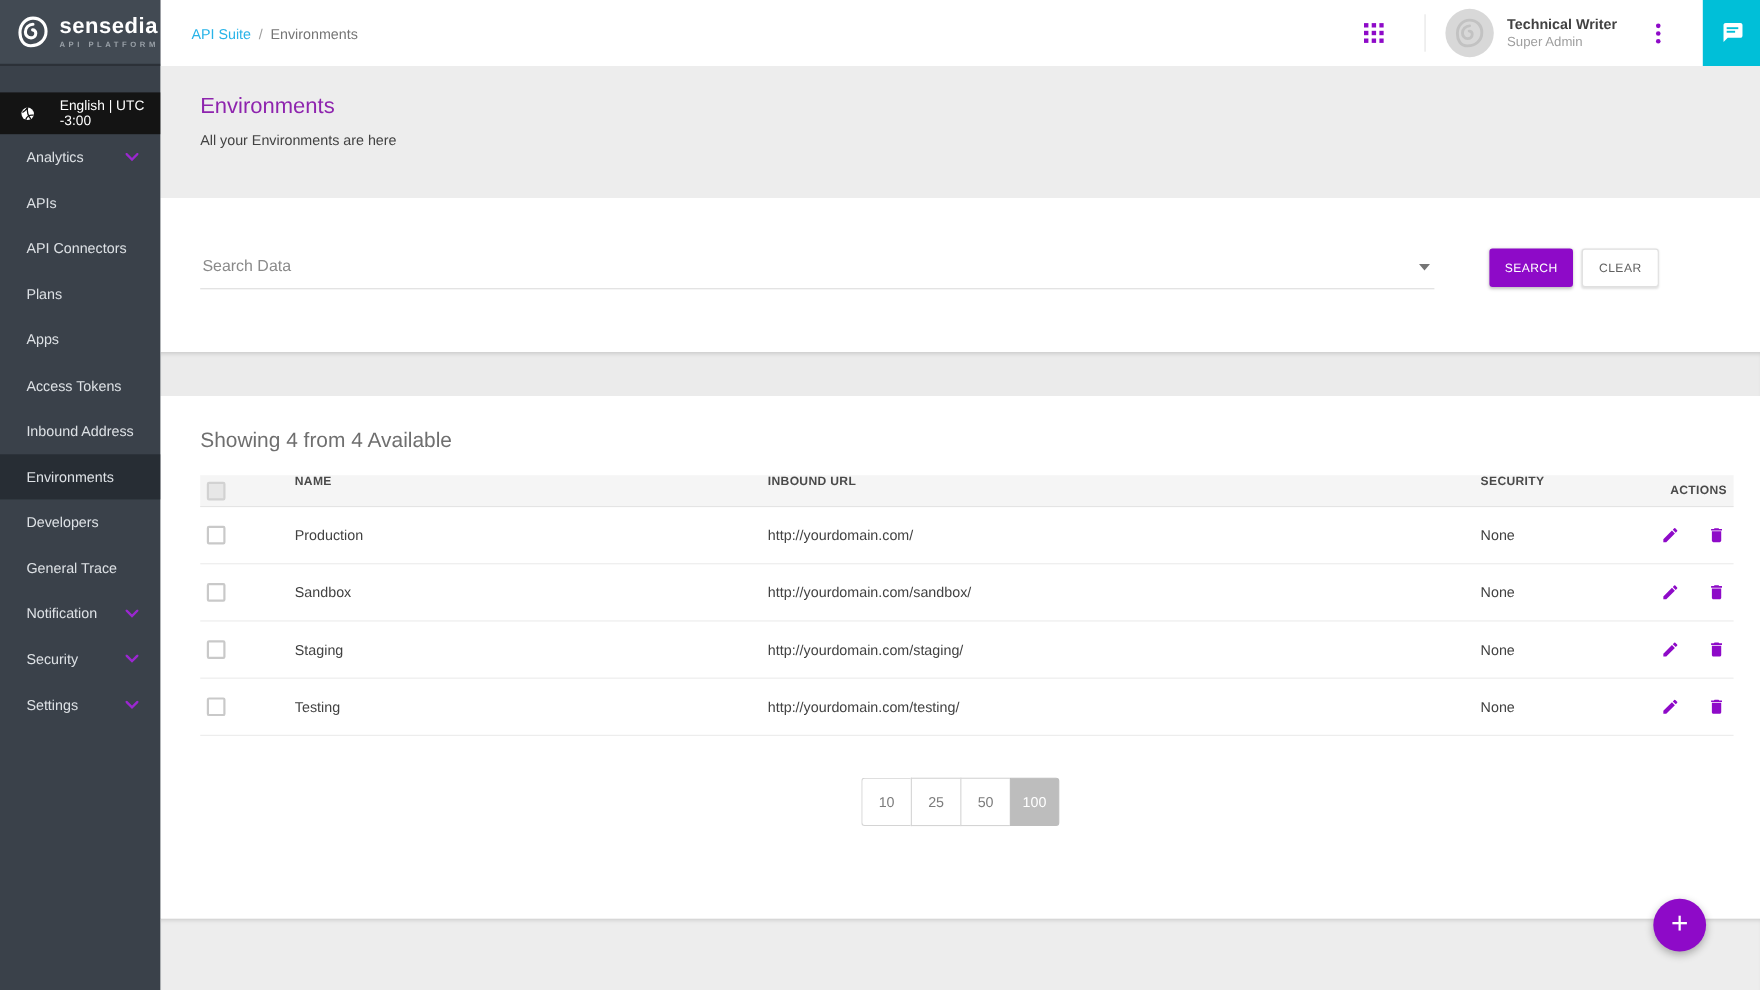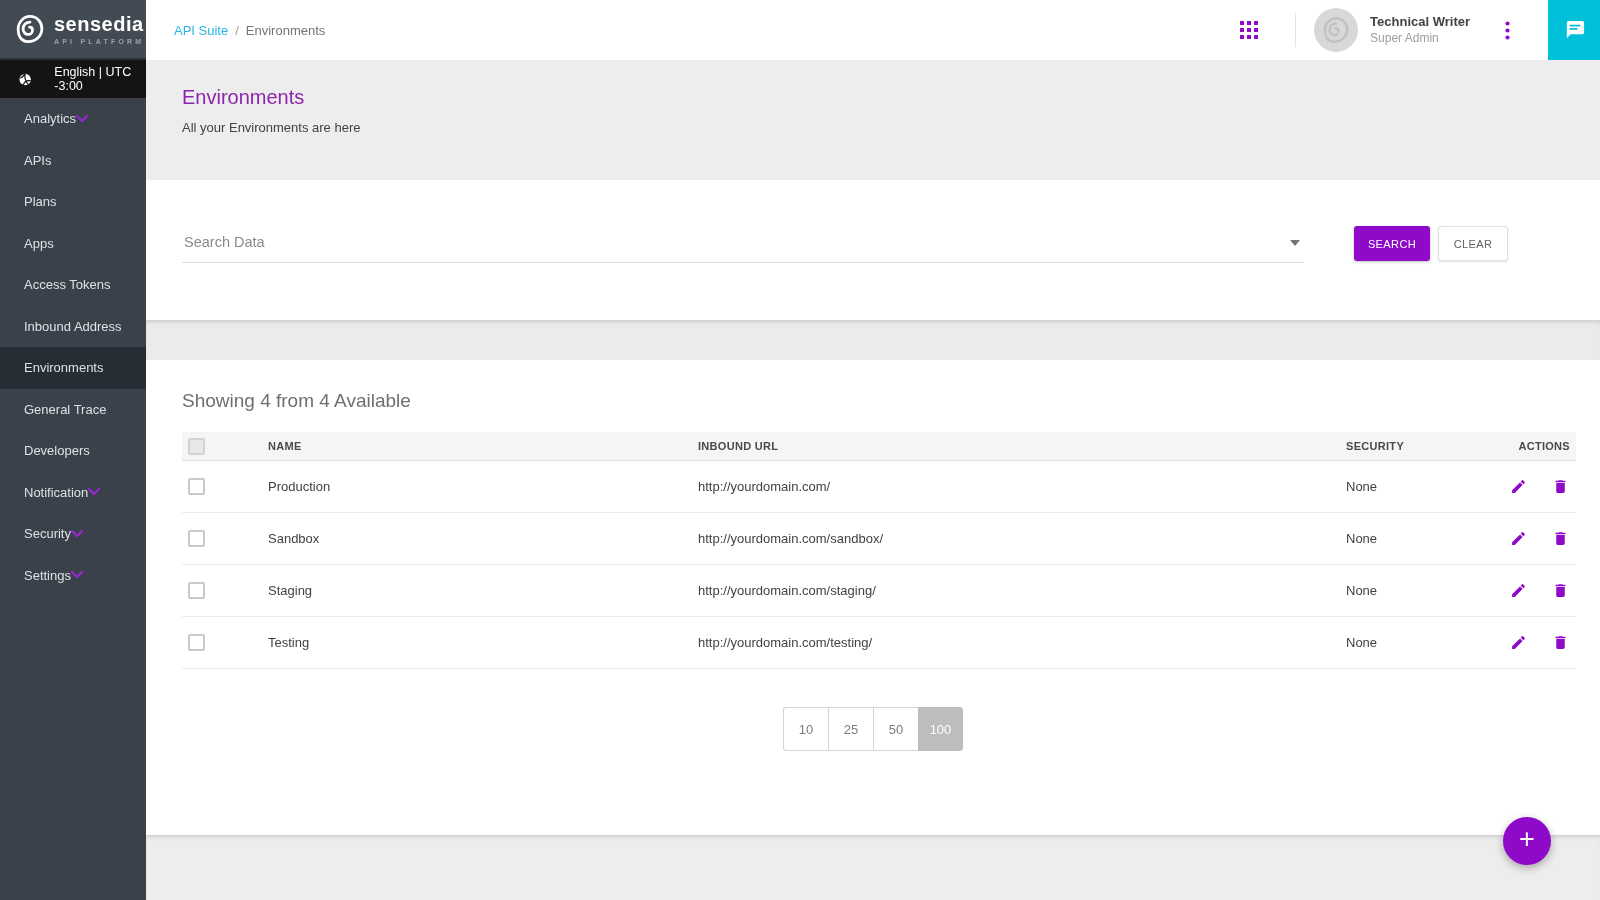--- a/index.html
+++ b/index.html
@@ -7,24 +7,24 @@
               font-family:"Liberation Sans", sans-serif; }
   .app { position:relative; width:1600px; height:900px; display:flex; }
 
   
   .sidebar { width:146px; height:900px; background:#3a414a; flex-shrink:0; display:flex; flex-direction:column; }
   .logo-block { height:60px; background:#424a53; display:flex; align-items:center; padding-left:14px; gap:8px; border-bottom:2px solid #2c3138; }
   .logo-swirl { width:32px; height:32px; flex-shrink:0; }
   .logo-text-wrap { display:flex; flex-direction:column; line-height:1; }
   .logo-name { color:#ffffff; font-size:20px; font-weight:bold; letter-spacing:0.5px; }
   .logo-tagline { color:#9aa1a8; font-size:7px; letter-spacing:3.2px; margin-top:4px; font-weight:bold; }
-  .lang-bar { height:38px; background:#141414; display:flex; align-items:center; padding-left:18px; gap:22px; }
+  .lang-bar { height:38px; background:#141414; display:flex; align-items:center; padding-left:18px; gap:22px;margin-top:24px; }
   .lang-label { color:#ffffff; font-size:12.5px; }
   .nav { display:flex; flex-direction:column; }
-  .nav-item { height:41.5px; display:flex; align-items:center; padding:0 20px 0 24px; cursor:pointer; }
+  .nav-item { height:41.5px; display:flex; align-items:center; padding:0 20px 0 24px; cursor:pointer; justify-content:space-between; }
   .nav-item.active { background:#272d34; }
   .nav-label { color:#dde1e5; font-size:13px; }
   .chev { width:12px; height:8px; }
 
   
   .main { flex:1; display:flex; flex-direction:column; height:900px; position:relative; }
 
   
   .topbar { height:60px; background:#ffffff; display:flex; align-items:center; padding-left:28px; flex-shrink:0; position:relative; }
   .breadcrumb { font-size:13px; display:flex; gap:7px; align-items:center; }
@@ -58,21 +58,21 @@
          font-family:"Liberation Sans", sans-serif; }
   .btn-search { width:76px; background:#8e0ac8; color:#ffffff; margin-right:8px; box-shadow:0 1px 3px rgba(0,0,0,0.25); }
   .btn-clear { width:70px; background:#ffffff; color:#616161; border:1px solid #e0e0e0; box-shadow:0 1px 2px rgba(0,0,0,0.12); }
 
   .gray-band { height:40px; background:#ebebeb; box-shadow:inset 0 4px 5px -3px rgba(0,0,0,0.18); flex-shrink:0; }
 
   
   .table-card { height:475px; background:#ffffff; flex-shrink:0; padding-top:30px; }
   .summary { font-size:19px; color:#6f6f6f; padding-left:36px; margin-bottom:20px; }
   .table { margin:0 24px 0 36px; }
-  .t-head { display:flex; align-items:center; background:#f5f5f5; height:29px; border-bottom:1px solid #e4e4e4; }
+  .t-head { display:flex; background:#f5f5f5; height:29px; border-bottom:1px solid #e4e4e4; }
   .t-row { display:flex; align-items:center; height:52px; border-bottom:1px solid #ececec; }
   .col-cb { width:86px; display:flex; align-items:center; }
   .col-name { width:430px; }
   .col-url { width:648px; }
   .col-sec { width:152px; }
   .col-act { flex:1; display:flex; justify-content:flex-end; align-items:center; gap:22px; padding-right:6px; }
   .th { font-size:11px; font-weight:bold; color:#4a4a4a; letter-spacing:0.3px; }
   .td { font-size:13px; color:#424242; }
   .checkbox { width:17px; height:17px; border:2px solid #c9c9c9; border-radius:2px; background:#ffffff; margin-left:6px; cursor:pointer; }
   .checkbox.head { background:#e7e7e7; border-color:#d2d2d2; }
@@ -121,39 +121,42 @@
       <div class="nav-item">
         <span class="nav-label">Analytics</span>
         <svg class="chev" viewBox="0 0 12 8">
             <path d="M1 1l5 5 5-5" fill="none" stroke="#9b27d0" stroke-width="2.2" stroke-linecap="round"></path>
           </svg>
       </div>
       <div class="nav-item">
         <span class="nav-label">APIs</span>
       </div>
       <div class="nav-item">
+        <span class="nav-label">API Connectors</span>
+      </div>
+      <div class="nav-item">
         <span class="nav-label">Plans</span>
       </div>
       <div class="nav-item">
         <span class="nav-label">Apps</span>
       </div>
       <div class="nav-item">
         <span class="nav-label">Access Tokens</span>
       </div>
       <div class="nav-item">
         <span class="nav-label">Inbound Address</span>
       </div>
       <div class="nav-item active">
         <span class="nav-label">Environments</span>
       </div>
       <div class="nav-item">
+        <span class="nav-label">Developers</span>
+      </div>
+      <div class="nav-item">
         <span class="nav-label">General Trace</span>
-      </div>
-      <div class="nav-item">
-        <span class="nav-label">Developers</span>
       </div>
       <div class="nav-item">
         <span class="nav-label">Notification</span>
         <svg class="chev" viewBox="0 0 12 8">
             <path d="M1 1l5 5 5-5" fill="none" stroke="#9b27d0" stroke-width="2.2" stroke-linecap="round"></path>
           </svg>
       </div>
       <div class="nav-item">
         <span class="nav-label">Security</span>
         <svg class="chev" viewBox="0 0 12 8">

